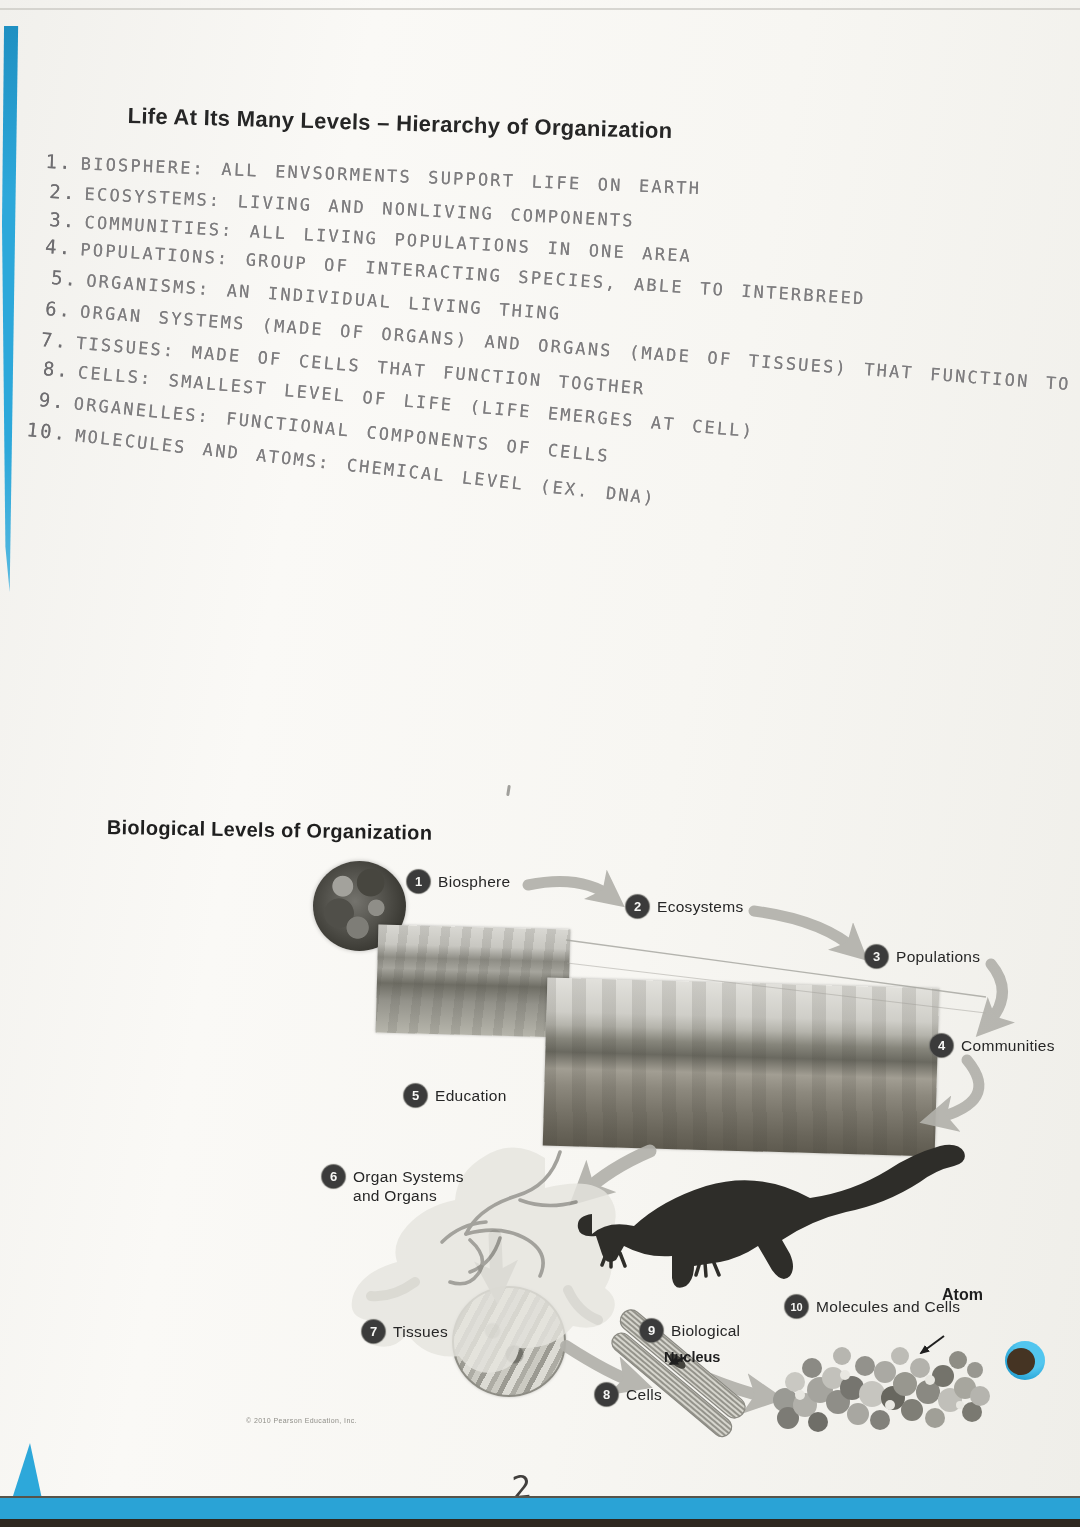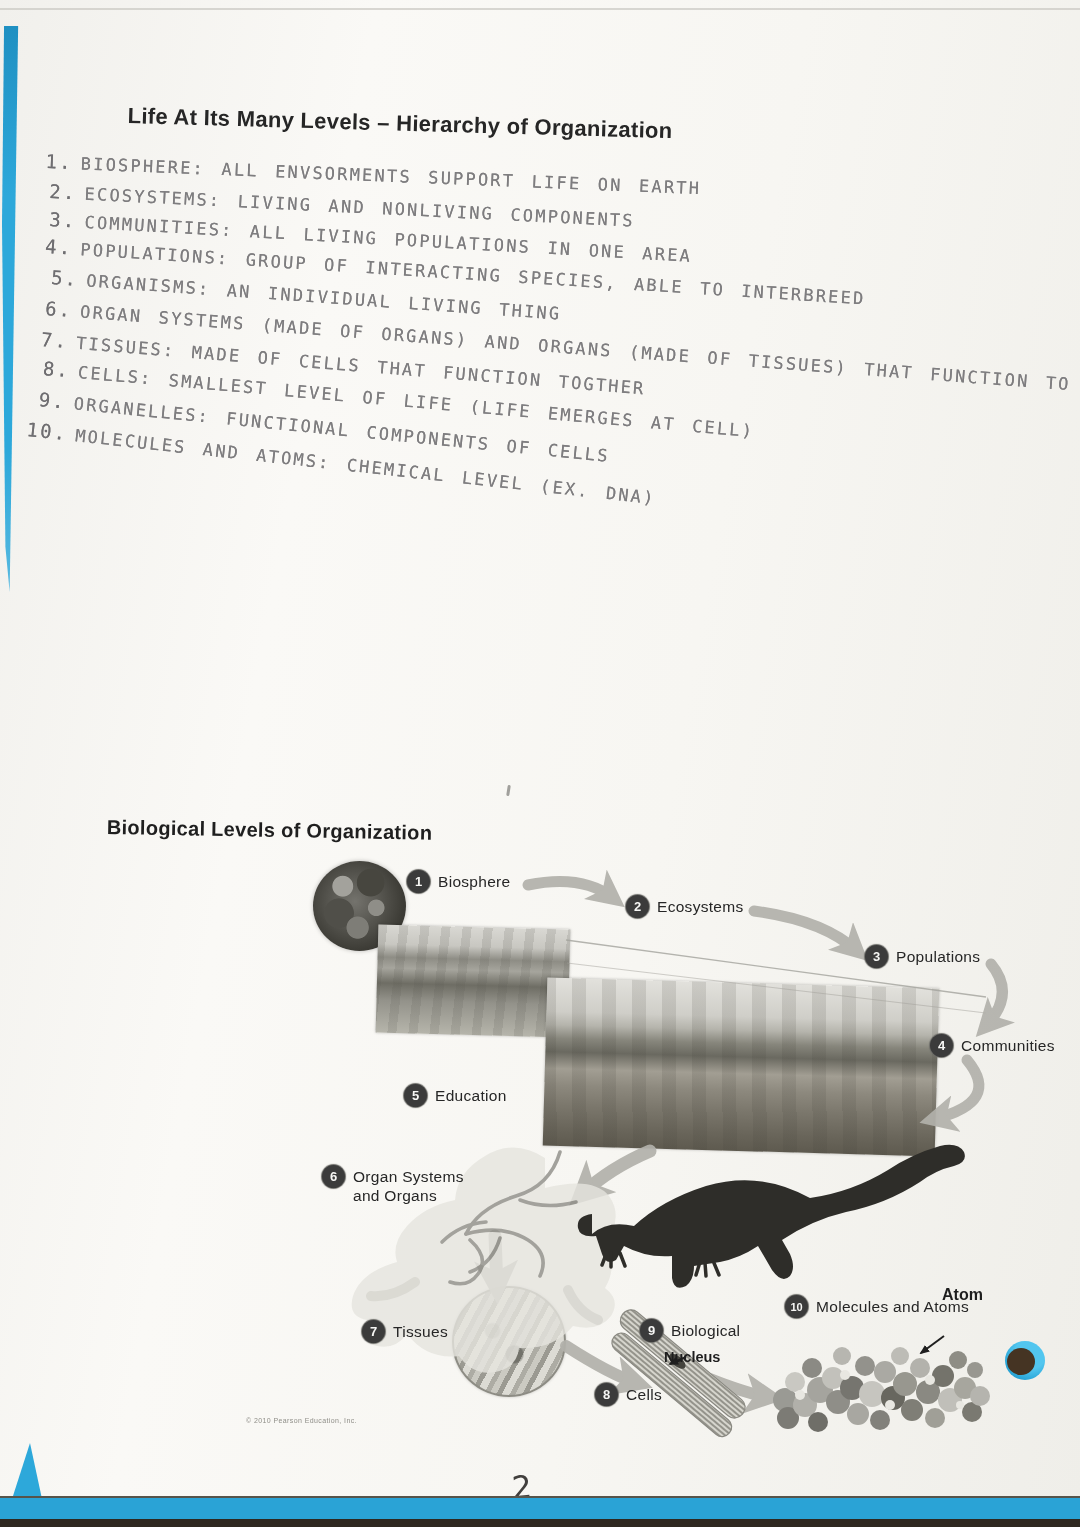--- a/index.html
+++ b/index.html
@@ -229,21 +229,21 @@
   <div class="dlabel" style="left:595px;top:1383px;">
     <span class="badge">8</span>
     <span class="dtext">Cells</span>
   </div>
   <div class="dlabel" style="left:640px;top:1319px;">
     <span class="badge">9</span>
     <span class="dtext">Biological</span>
   </div>
   <div class="dlabel" style="left:769px;top:1295px;padding-left:16px;">
     <span class="badge" style="font-size:11px;">10</span>
-    <span class="dtext">Molecules and Atoms</span>
+    <span class="dtext">Molecules and Cells</span>
   </div>
 
   <div class="annot" style="left:664px;top:1349px;">Nucleus</div>
   <div class="annot" style="left:942px;top:1286px;font-size:16px;">Atom</div>
 
   <div class="credit">© 2010 Pearson Education, Inc.</div>
   <div class="sticker"></div>
   <div class="pagenum">2</div>
 
   <div class="bottom-wedge"></div>

